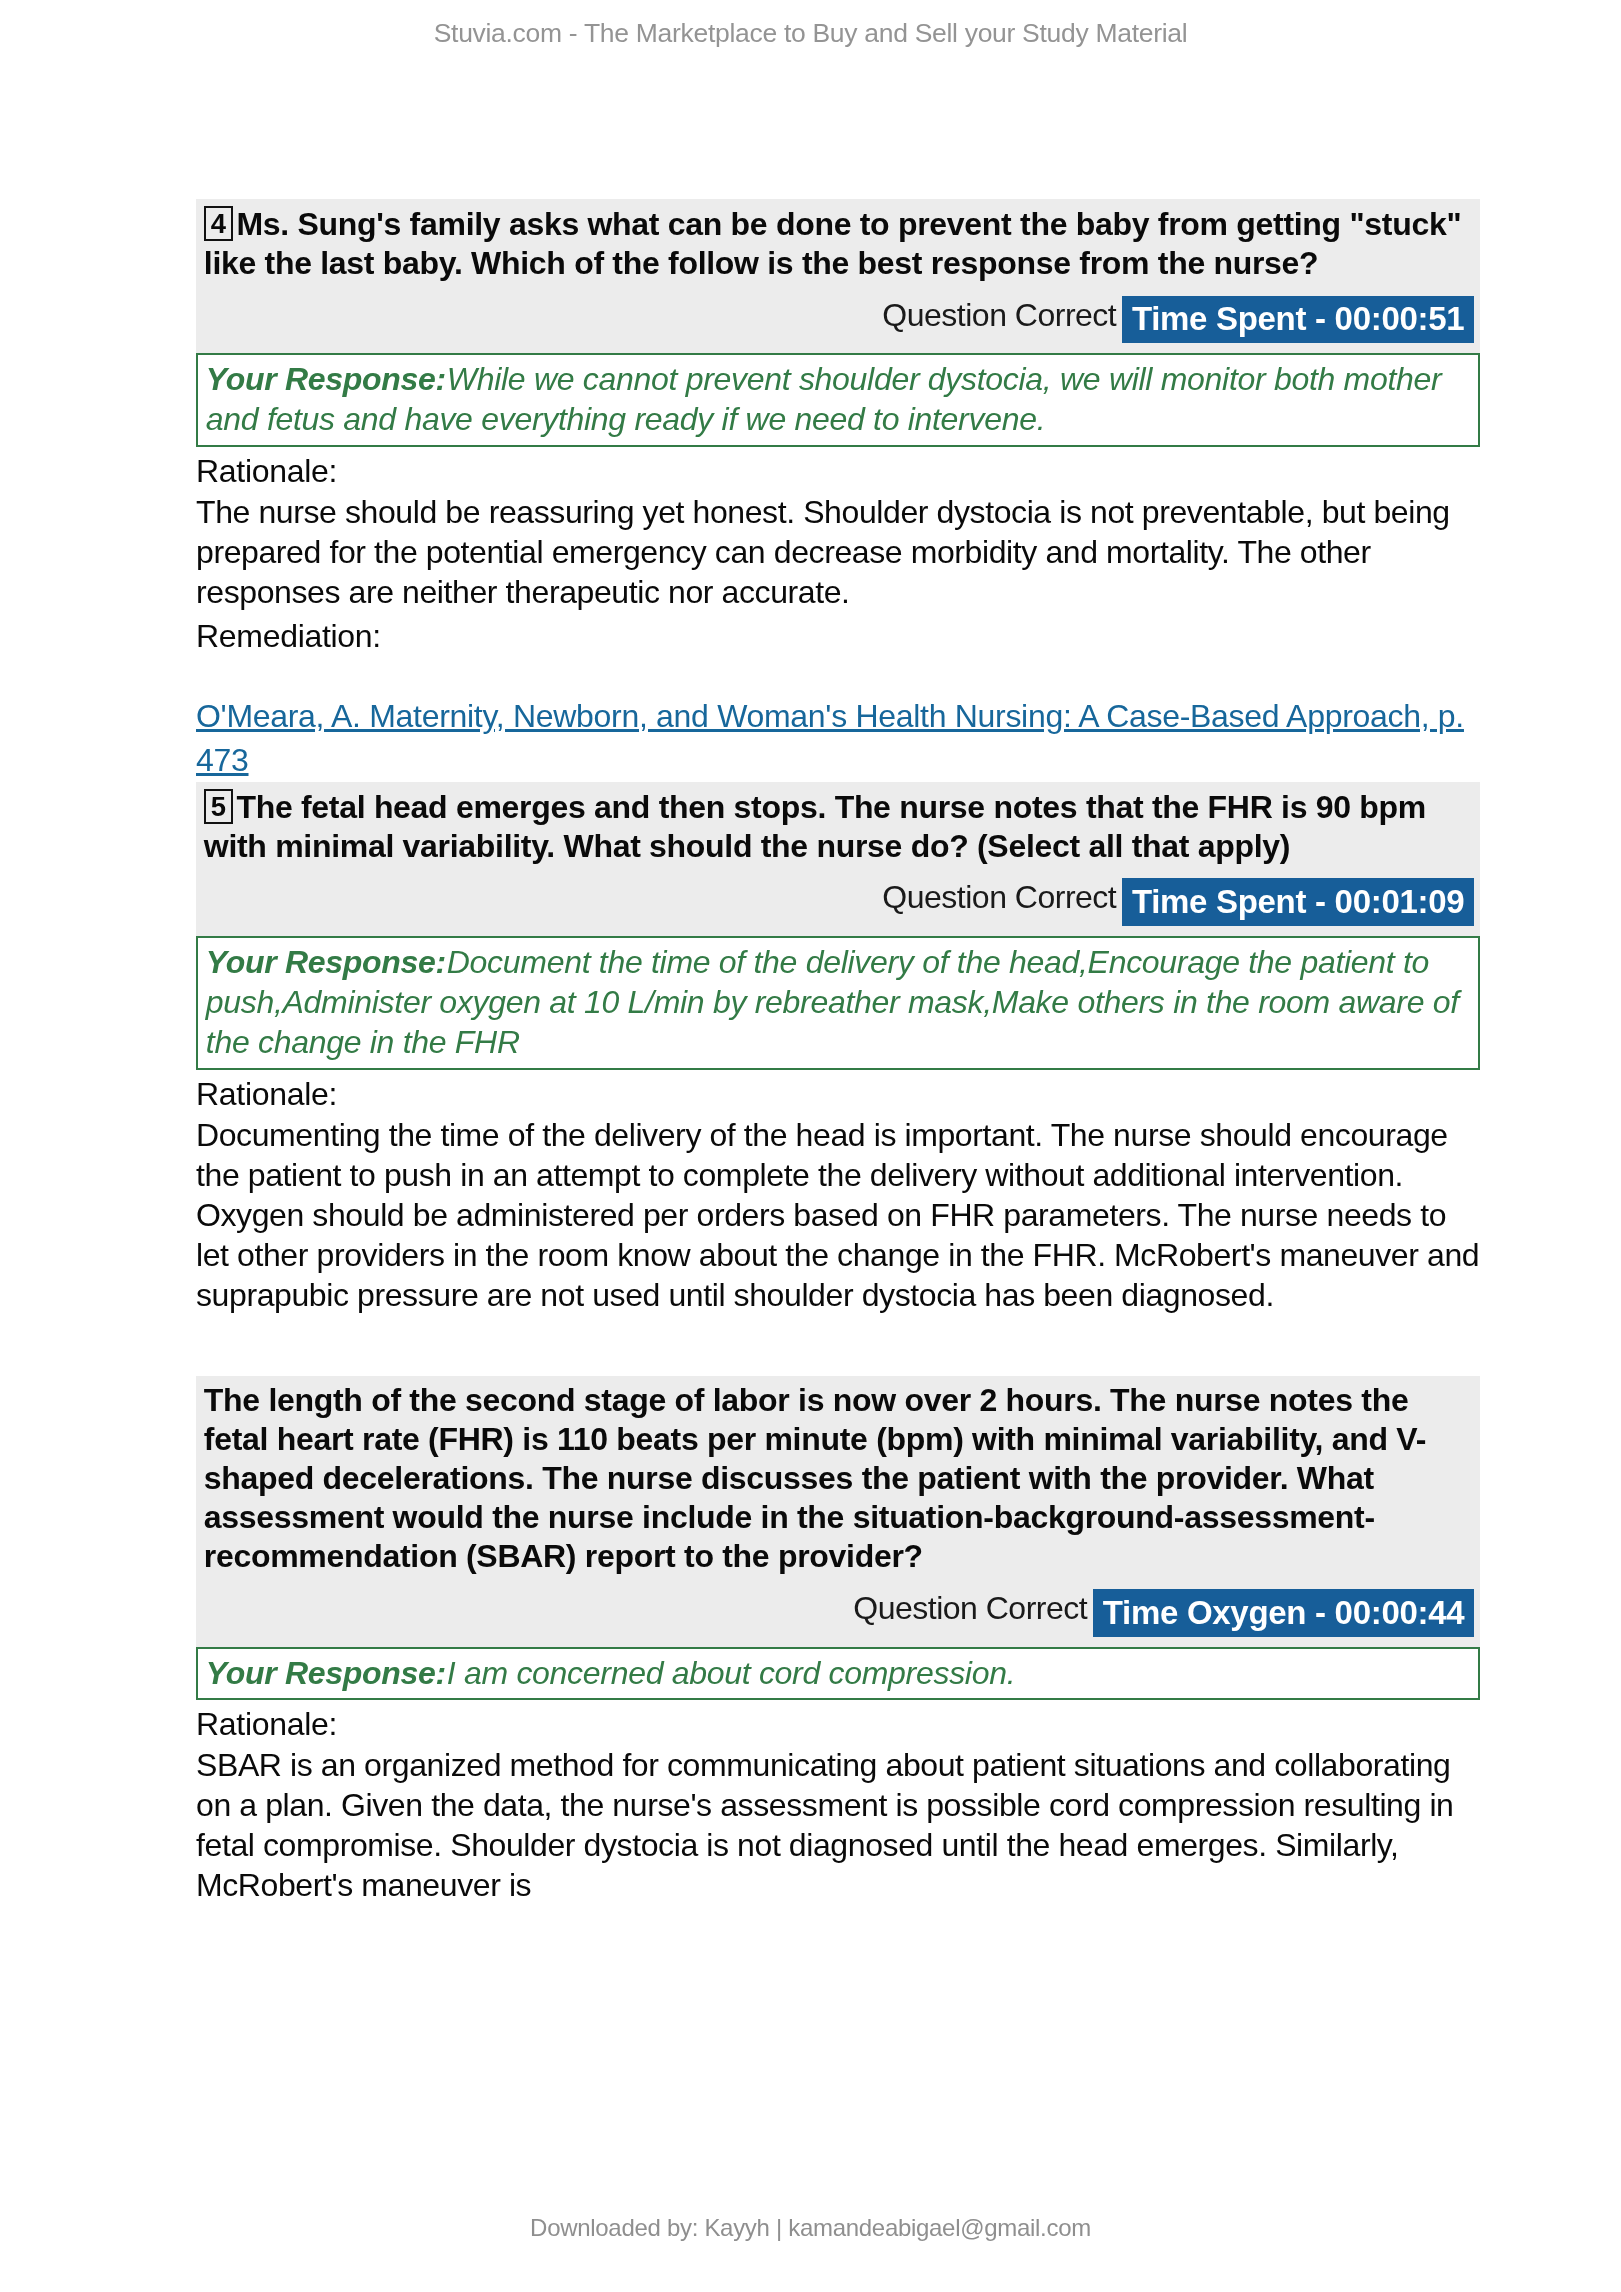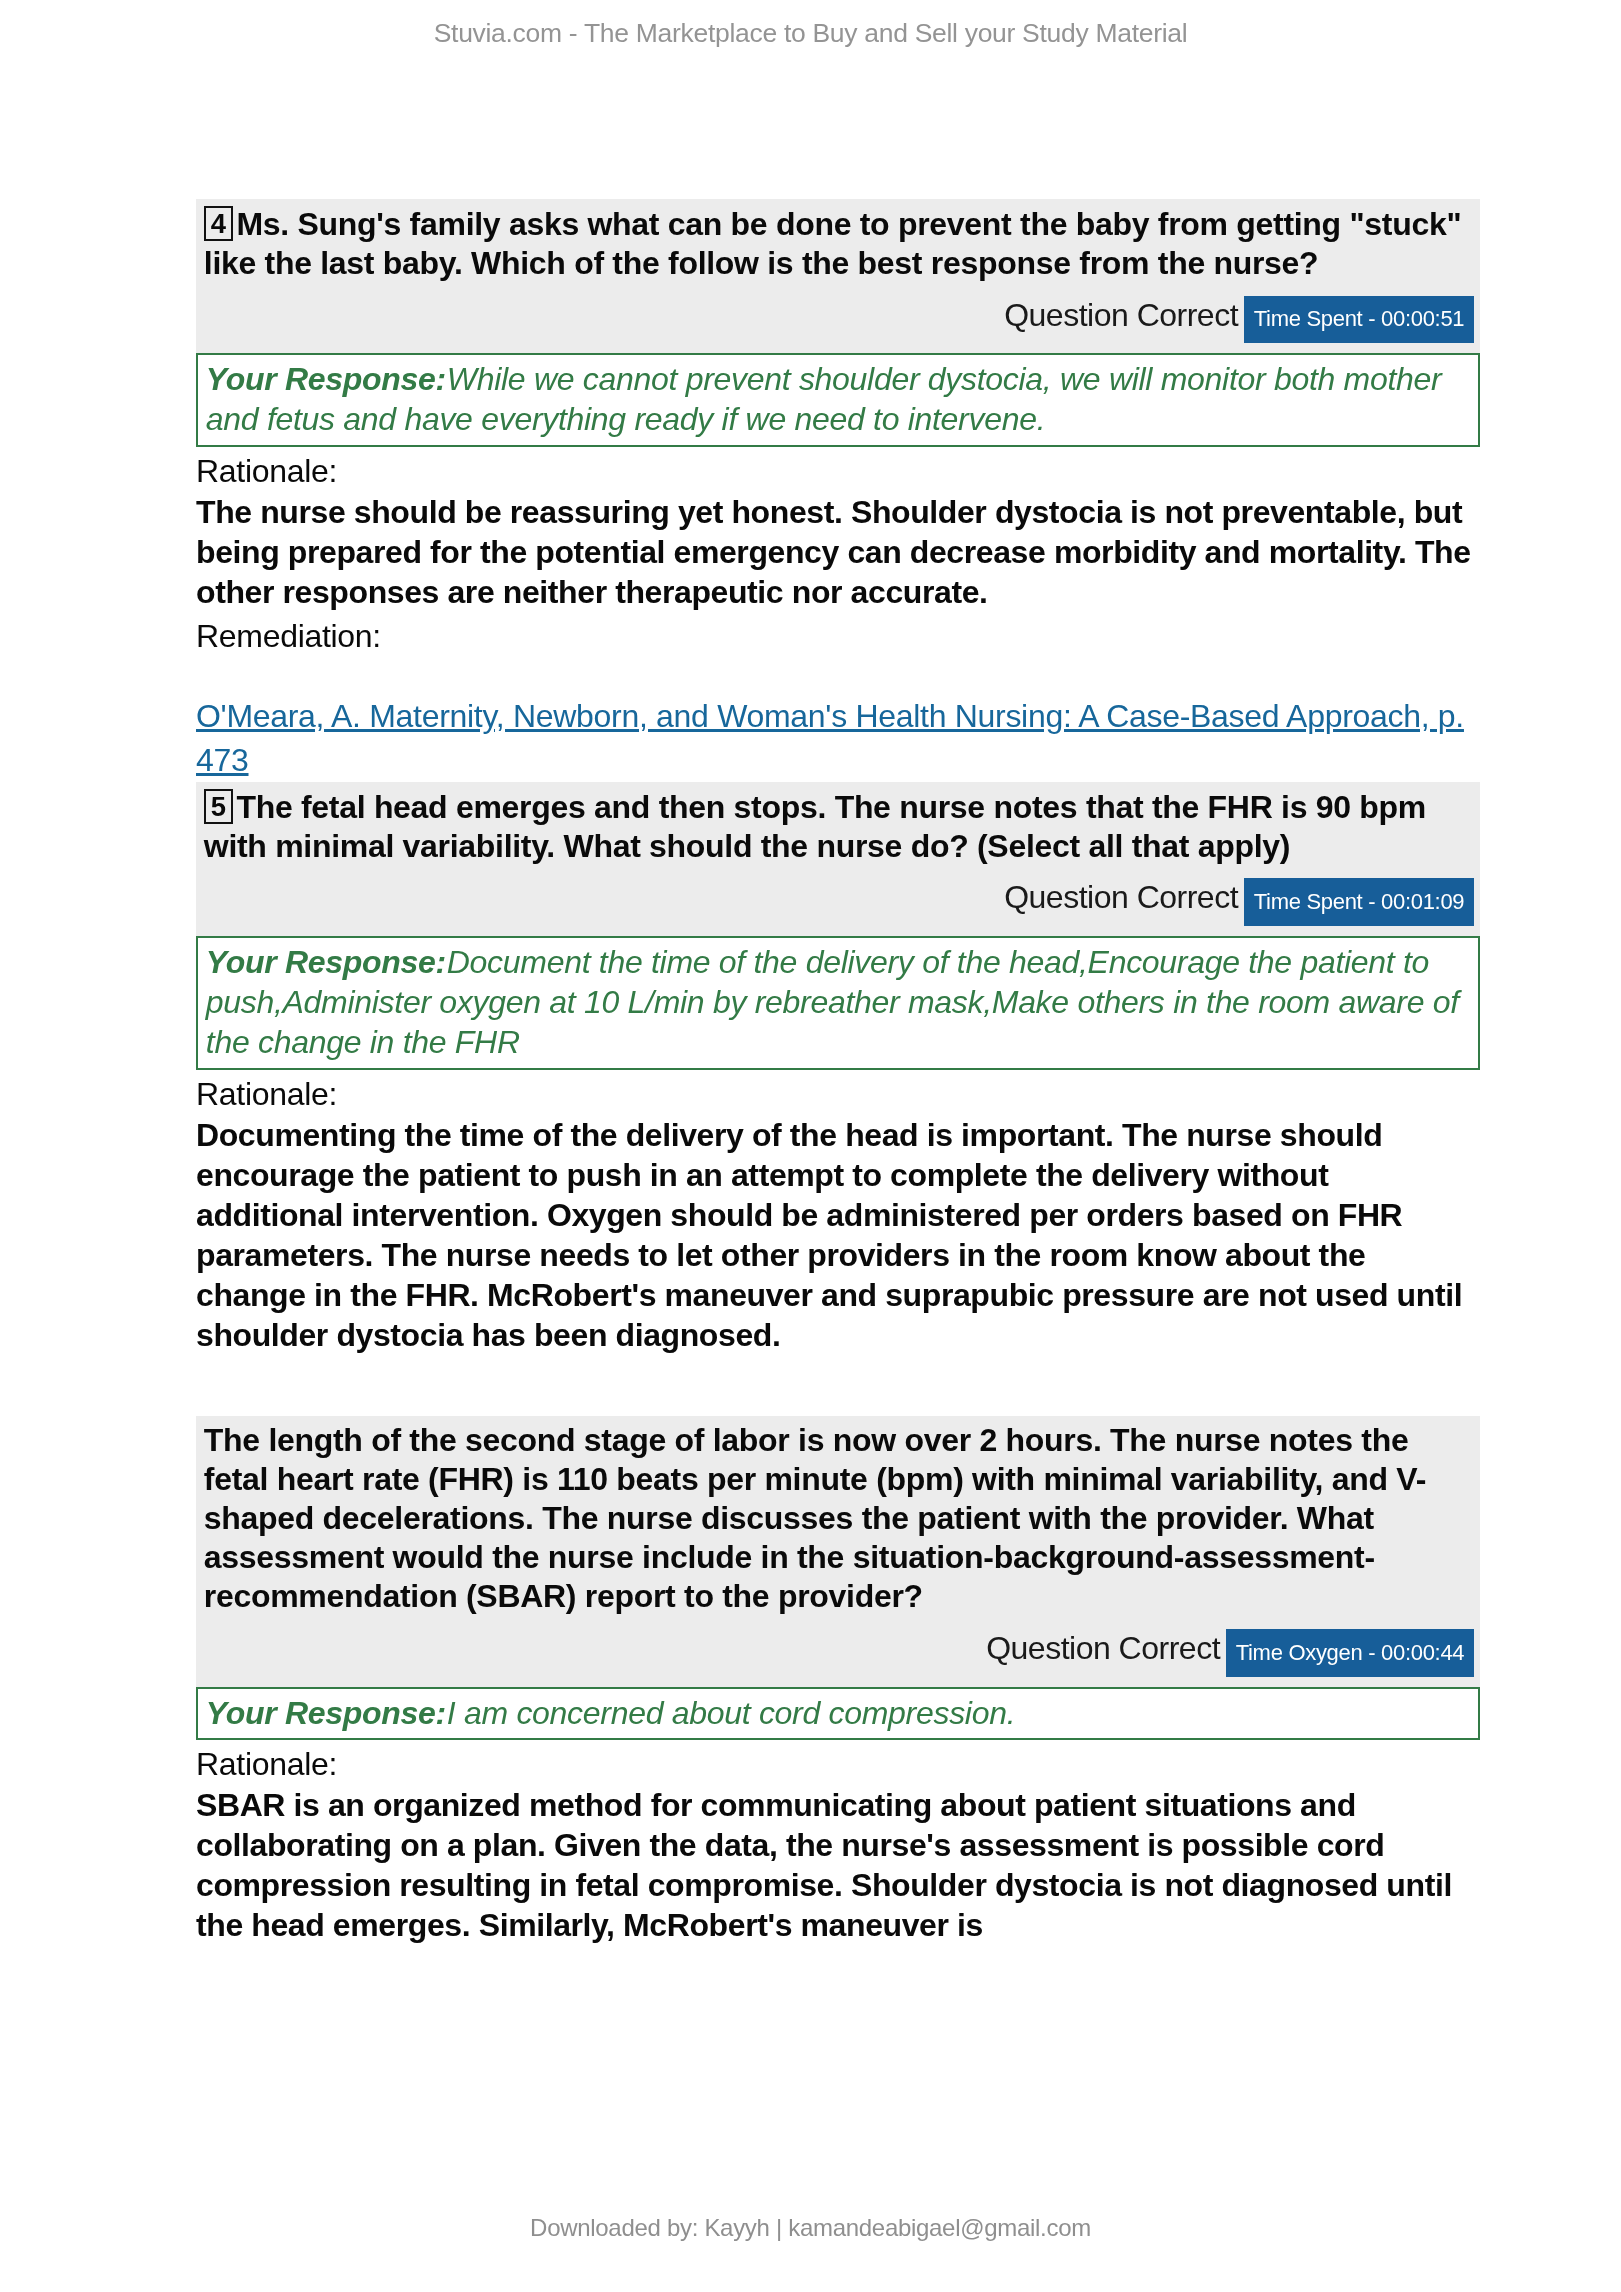--- a/index.html
+++ b/index.html
@@ -36,41 +36,41 @@
   }
   .status-line{
     display:flex;justify-content:flex-end;align-items:flex-start;
     margin-top:12.7px;
   }
   .status{
     font-weight:400;font-size:32px;letter-spacing:-0.5px;color:#1a1a1a;
   }
   .time-badge{
     background:var(--badge-blue);color:#ffffff;
-    font-weight:normal;font-size:22px;letter-spacing:-0.3px;
+    font-weight:bold;font-size:33px;letter-spacing:-0.3px;
     padding:3.9px 9.8px 4.9px 9.8px;margin-left:5.9px;margin-right:-3.9px;
     white-space:nowrap;
   }
 
   .response-box{
     border:2.9px solid var(--green);
     color:var(--green);
     font-style:italic;font-size:32px;line-height:40px;letter-spacing:-0.3px;
     padding:3.9px 9.8px 5.9px 7.8px;
     background:#ffffff;
   }
   .resp-label{font-weight:bold;margin-right:1px;font-style:italic;}
 
   .section-label{
     font-weight:normal;font-size:32px;line-height:41px;letter-spacing:-0.3px;
     margin:3.9px 0 0 0;
   }
   .body-text{
     font-size:32px;line-height:40px;letter-spacing:-0.4px;
-    margin:0;color:var(--text-black);font-weight:bold;
+    margin:0;color:var(--text-black);
   }
 
   .rem-spacer{height:37px;}
   .rem-link{
     display:inline-block;
     color:var(--link-blue);
     font-size:32px;line-height:44px;letter-spacing:-0.3px;
   }
   .block-gap{height:61px;}
 

